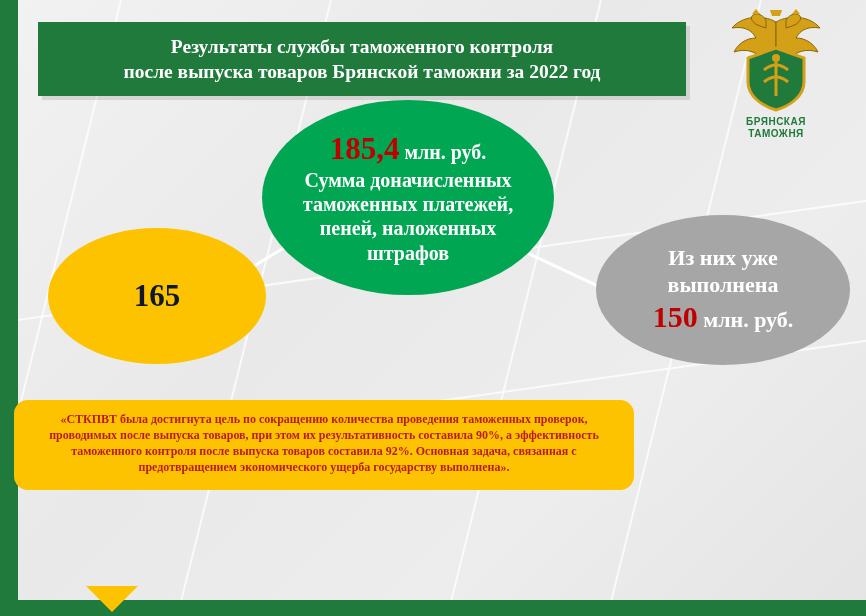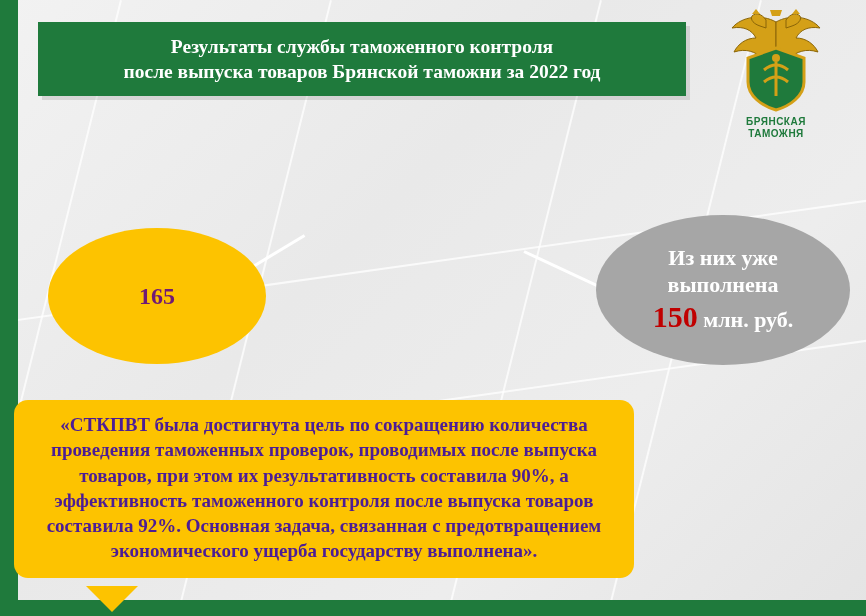--- a/index.html
+++ b/index.html
@@ -119,22 +119,22 @@
     width: 218px;
     height: 136px;
     background: #fdc300;
   }
   .ell-yellow .inner {
     color: #1f7a3c;
     font-weight: bold;
     font-size: 21px;
   }
   .ell-yellow .big-num {
-    color: #701a75;
-    font-size: 24px;
+    color: #0f172a;
+    font-size: 31px;
     font-weight: bold;
     display: block;
     line-height: 1.1;
   }
   .ell-green {
     left: 262px;
     top: 100px;
     width: 292px;
     height: 195px;
     background: #00a651;
@@ -177,23 +177,23 @@
     left: 14px;
     top: 400px;
     width: 620px;
     background: #fdc300;
     border-radius: 14px;
     padding: 12px 18px 14px 18px;
     box-sizing: border-box;
     text-align: center;
   }
   .quote-box .quote-text {
-    color: #4c1d95;
-    font-weight: bold;
-    font-size: 19px;
+    color: #b91c1c;
+    font-weight: bold;
+    font-size: 12px;
     line-height: 1.33;
   }
   .quote-tail {
     position: absolute;
     left: 86px;
     top: 586px;
     width: 0;
     height: 0;
     border-left: 26px solid transparent;
     border-right: 26px solid transparent;
@@ -254,20 +254,31 @@
   <div class="connector" style="left:248px; top:268px; width:66px; transform: rotate(-31deg);"></div>
 
   <div class="connector" style="left:524px; top:250px; width:86px; transform: rotate(25deg);"></div>
 
   <div class="ellipse ell-yellow">
     <div class="inner">
       <span class="big-num">165</span>
     </div>
   </div>
 
+  <div class="ellipse ell-green">
+    <div class="inner">
+      <div>
+        <span class="big-num">185,4</span><span class="unit"> млн. руб.</span>
+      </div>
+      <div style="white-space: pre-line;">Сумма доначисленных
+таможенных платежей,
+пеней, наложенных
+штрафов</div>
+    </div>
+  </div>
 
   <div class="ellipse ell-gray">
     <div class="inner">
       <div style="white-space: pre-line;">Из них уже
 выполнена</div>
       <div>
         <span class="big-num">150</span><span> млн. руб.</span>
       </div>
     </div>
   </div>

